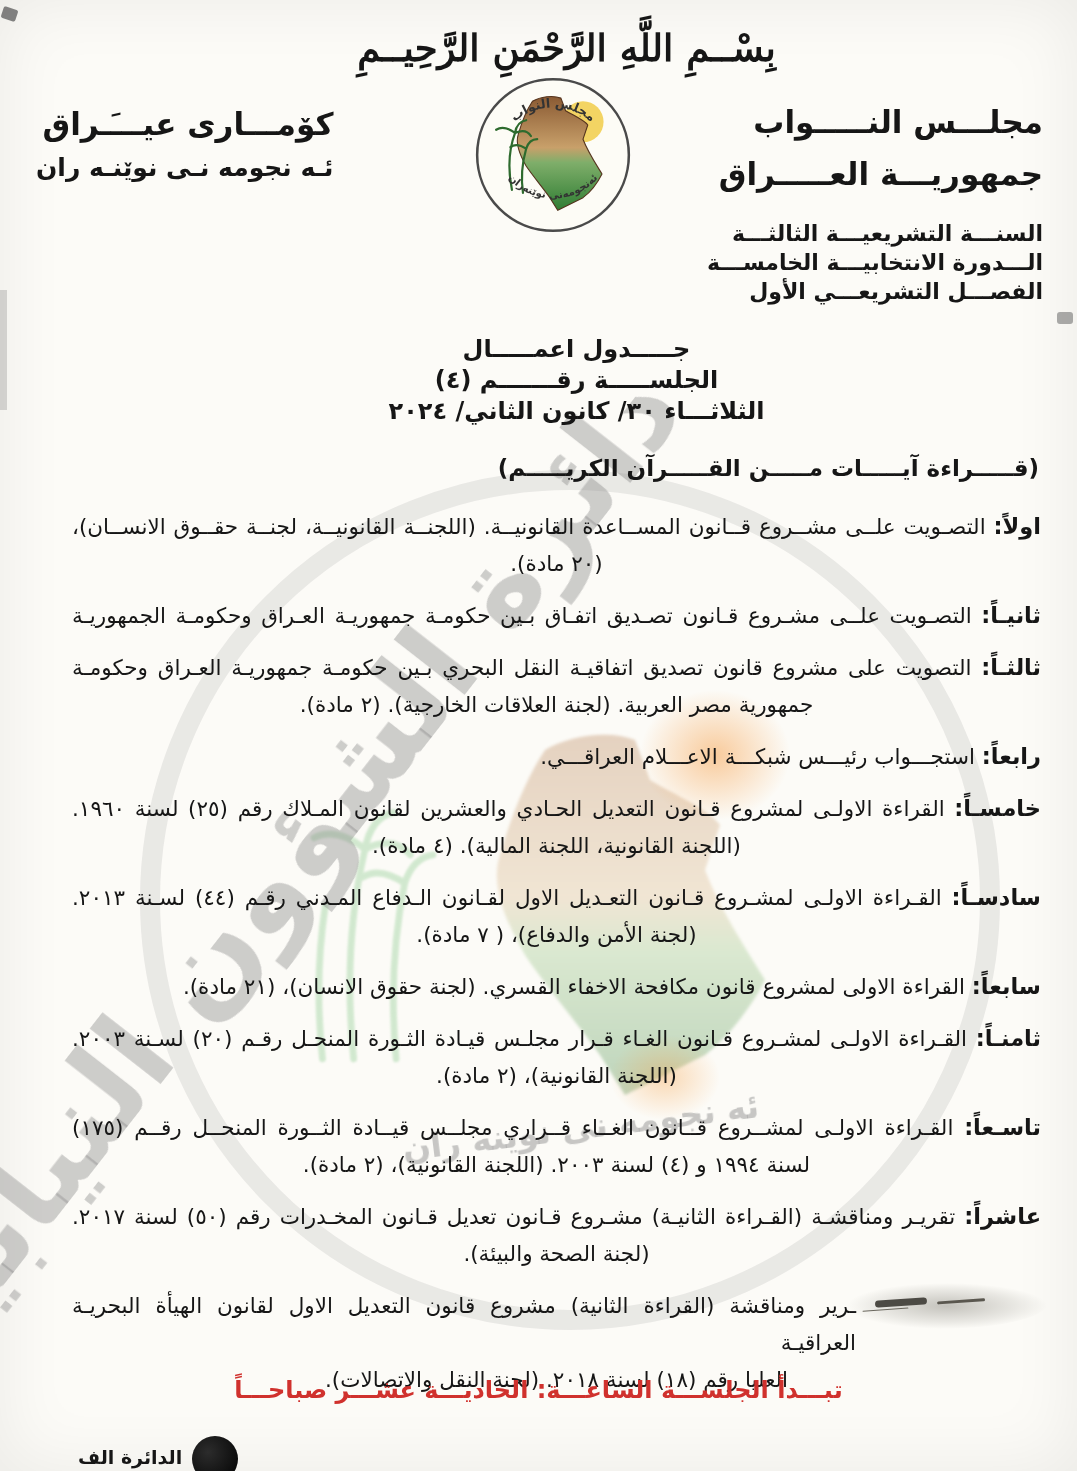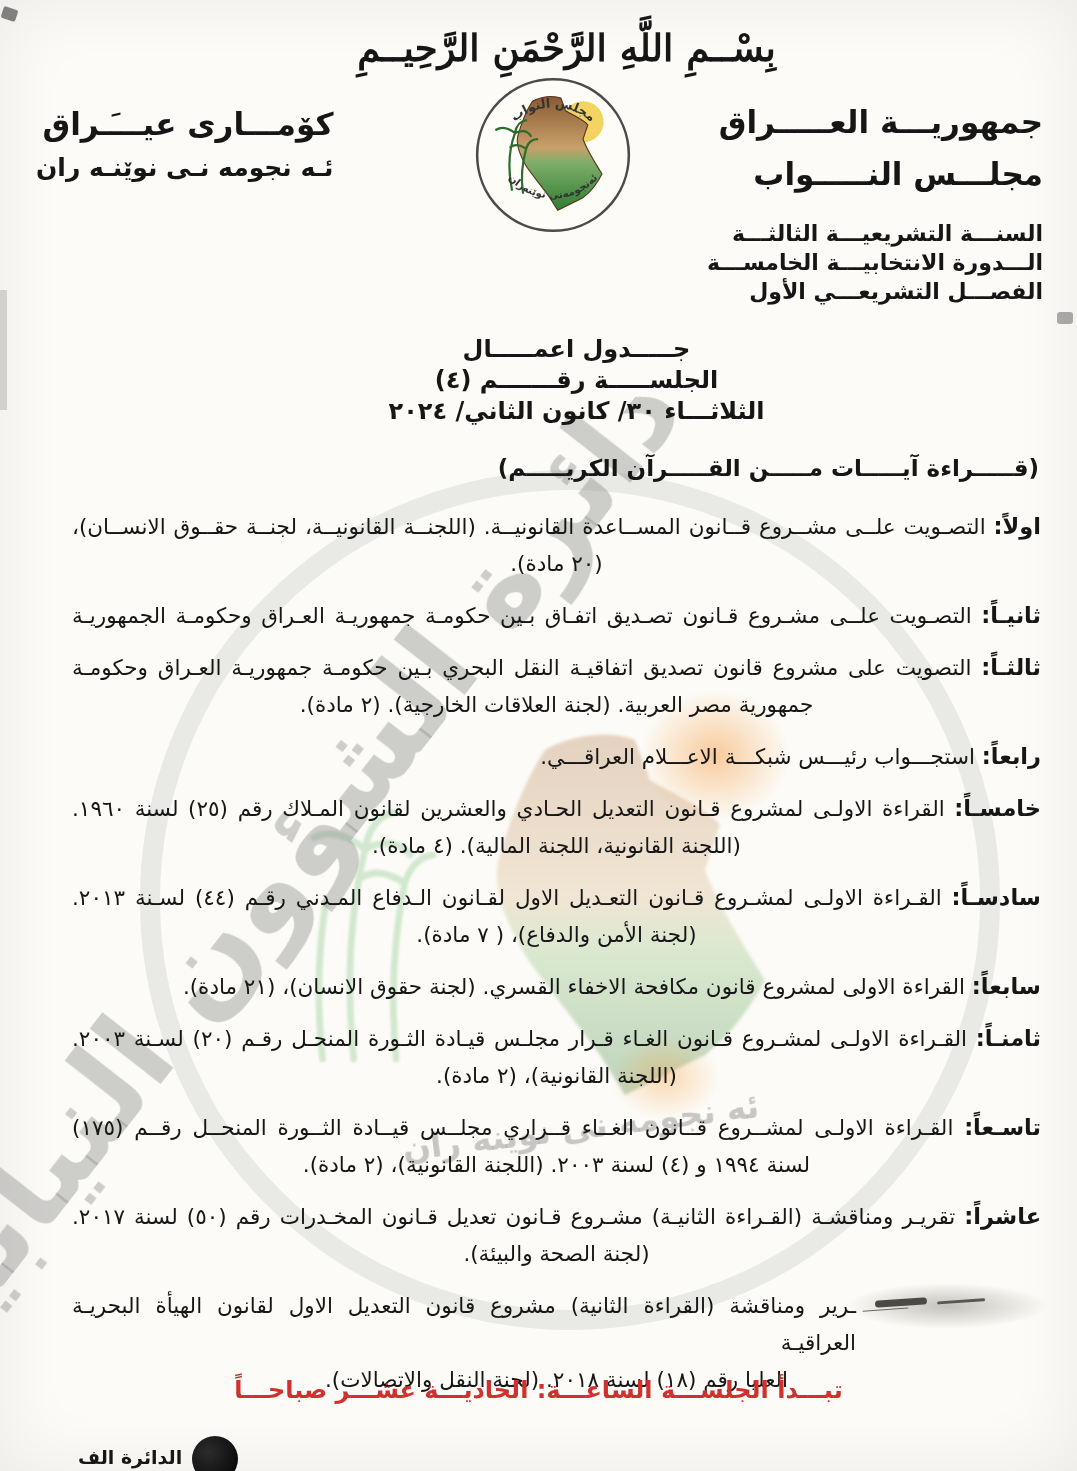--- a/index.html
+++ b/index.html
@@ -117,22 +117,22 @@
     <div class="edge-mark-tl"></div>
     <div class="edge-streak-l"></div>
     <div class="edge-mark-r"></div>
   </div>
 
   <div class="content">
 
     <div class="basmala">بِسْــمِ اللَّهِ الرَّحْمَنِ الرَّحِيــمِ</div>
 
     <div class="hdr-right">
+      <div>مجلـــس النـــــواب</div>
       <div>جمهوريـــة العـــــراق</div>
-      <div>مجلـــس النـــــواب</div>
     </div>
 
     <div class="hdr-left">
       <div class="l1">كۆمـــارى عيـــَـراق</div>
       <div class="l2">ئـه نجومه نـى نوێنـه ران</div>
     </div>
 
     <div class="logo-wrap">
       <svg width="158" height="158" viewBox="0 0 100 100">
         <defs>

